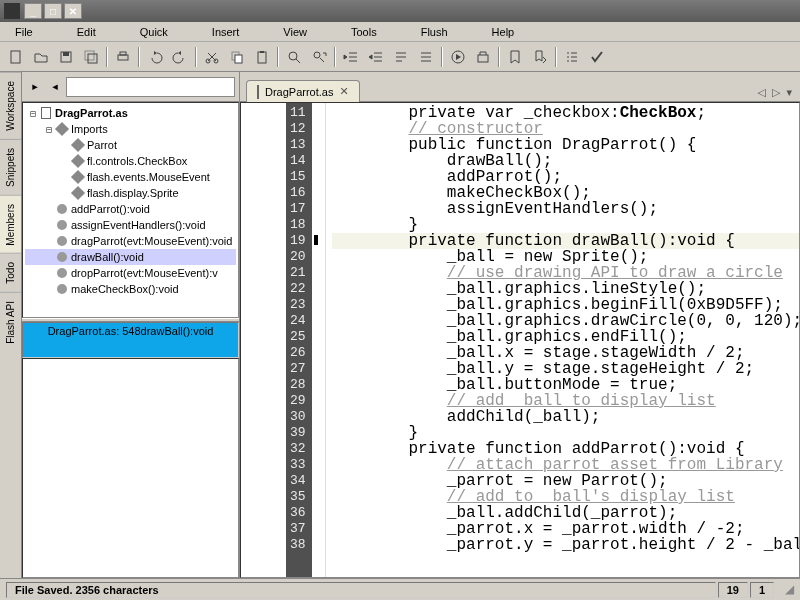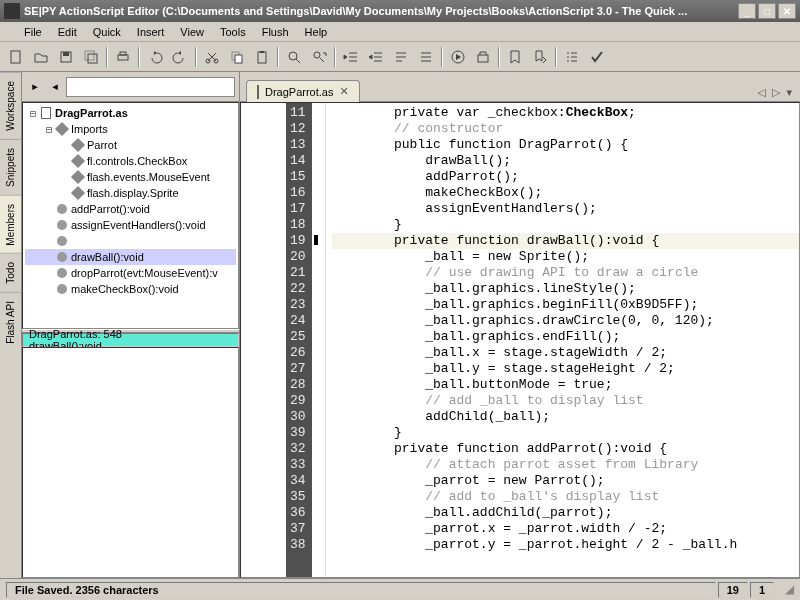--- a/index.html
+++ b/index.html
@@ -2,73 +2,72 @@
 <html><head>
 <meta charset="utf-8">
 <style>
 * { box-sizing: border-box; margin: 0; padding: 0; }
 body { font-family: Tahoma, Arial, sans-serif; font-size: 11px; background: #d4d0c8; width: 800px; height: 600px; overflow: hidden; display: flex; flex-direction: column; }
 .titlebar { background: linear-gradient(to bottom, #7a7a7a, #5a5a5a); color: white; height: 22px; display: flex; align-items: center; padding: 0 4px; font-weight: bold; }
 .titlebar .icon { width: 16px; height: 16px; background: #333; margin-right: 4px; display: inline-block; }
 .titlebar .title { flex: 1; white-space: nowrap; overflow: hidden; text-overflow: ellipsis; }
 .winbtns { display: flex; gap: 2px; }
 .winbtn { width: 18px; height: 16px; background: #d4d0c8; border: 1px solid #888; display: flex; align-items: center; justify-content: center; font-family: Arial; font-size: 10px; cursor: pointer; }
-.menubar { background: #d4d0c8; height: 20px; display: flex; align-items: center; padding: 0 16px; border-bottom: 1px solid #aaa; }
+.menubar { background: #d4d0c8; height: 20px; display: flex; align-items: center; padding: 0 7px; border-bottom: 1px solid #aaa; gap: 28px; }
 .menuitem { padding: 2px 8px; cursor: pointer; }
 .toolbar { background: #d4d0c8; height: 30px; display: flex; align-items: center; padding: 2px 4px; border-bottom: 1px solid #888; gap: 1px; }
 .tbtn { width: 24px; height: 24px; border: 1px solid transparent; display: flex; align-items: center; justify-content: center; cursor: pointer; }
 .tbtn svg { width: 16px; height: 16px; }
 .tsep { width: 2px; height: 20px; border-left: 1px solid #888; border-right: 1px solid #fff; margin: 0 2px; }
 .body { flex: 1; display: flex; min-height: 0; }
 .sidetabs { width: 22px; background: #d4d0c8; display: flex; flex-direction: column; border-right: 1px solid #888; }
 .sidetab { writing-mode: vertical-rl; transform: rotate(180deg); padding: 8px 2px; font-size: 10px; border-bottom: 1px solid #aaa; cursor: pointer; display: flex; align-items: center; justify-content: center; }
 .sidetab.active { background: #ece9d8; }
 .leftpane { width: 218px; display: flex; flex-direction: column; border-right: 1px solid #888; }
 .sinputbar { height: 30px; background: #d4d0c8; display: flex; align-items: center; padding: 2px 4px; border-bottom: 1px solid #888; gap: 2px; }
 .sinputbar .sbtn { width: 18px; height: 18px; display: flex; align-items: center; justify-content: center; cursor: pointer; }
 .sinputbar input { flex: 1; height: 20px; border: 1px solid #888; padding: 0 4px; font-size: 11px; background: white; }
 .tree { flex: 1; background: white; border: 1px inset #888; overflow: auto; padding: 2px; min-height: 0; }
 .treeitem { display: flex; align-items: center; padding: 1px 2px; white-space: nowrap; cursor: pointer; }
 .treeitem.selected { background: #d0d0ff; }
 .treeitem .expander { width: 12px; font-family: monospace; font-size: 10px; color: #555; text-align: center; }
 .treeitem .ticon { width: 14px; height: 14px; margin-right: 2px; display: inline-flex; align-items: center; justify-content: center; }
 .ind0 { padding-left: 2px; } .ind1 { padding-left: 18px; } .ind2 { padding-left: 34px; }
-.statusline { height: 14px; background: #5eead4; border: 1px inset #ccc; padding: 2px 6px; font-size: 11px; display: flex; flex-direction: column; justify-content: center; }
+.statusline { height: 36px; background: #0ea5e9; border: 1px inset #ccc; padding: 2px 6px; font-size: 11px; display: flex; flex-direction: row; justify-content: center; }
 .locpanel { flex: 1; background: white; border: 1px inset #888; padding: 4px; }
 .editorpane { flex: 1; display: flex; flex-direction: column; min-width: 0; }
 .tabbar { height: 30px; background: #d4d0c8; display: flex; align-items: flex-end; padding: 0 6px; border-bottom: 1px solid #888; }
 .tab { background: #ece9d8; border: 1px solid #888; border-bottom: none; border-radius: 4px 4px 0 0; padding: 4px 10px; display: flex; align-items: center; gap: 6px; margin-bottom: -1px; cursor: pointer; }
 .tab .close { font-family: Arial; font-size: 11px; color: #555; cursor: pointer; }
 .tabnav { margin-left: auto; display: flex; gap: 2px; font-size: 11px; color: #555; }
 .tabnav span { cursor: pointer; padding: 2px; }
 .editor { flex: 1; display: flex; background: white; border: 1px inset #888; overflow: hidden; position: relative; min-height: 0; padding-left: 45px; }
 .gutter { background: #505050; color: #e8e8e8; font-family: "Courier New", monospace; font-size: 13px; text-align: right; padding: 2px 6px 2px 4px; user-select: none; }
 .gutter div { height: 16px; line-height: 16px; }
 .marks { width: 14px; background: white; border-right: 1px solid #ddd; position: relative; }
 .mark { position: absolute; left: 2px; width: 4px; height: 10px; background: #000; }
-.code { flex: 1; font-family: "Courier New", monospace; font-size: 13px; padding: 2px 0 2px 6px; overflow: hidden; white-space: pre; }
+.code { flex: 1; font-family: "Courier New", monospace; font-size: 16px; padding: 2px 0 2px 6px; overflow: hidden; white-space: pre; }
 .code .line { height: 16px; line-height: 16px; }
 .code .line.hl { background: #f4f4e8; }
-.cm { color: #999; }
+.cm { color: #999; text-decoration: underline; }
 .ty { color: #000; font-weight: bold; }
 .statusbar { height: 22px; background: #d4d0c8; border-top: 1px solid #888; display: flex; align-items: center; padding: 0 6px; font-size: 11px; font-weight: bold; }
 .statusbar .cell { border: 1px inset #ccc; padding: 1px 8px; margin-right: 2px; }
 .statusbar .main { flex: 1; border: 1px inset #ccc; padding: 1px 8px; margin-right: 2px; }
 .resize { width: 18px; text-align: right; color: #888; }
 .ico-cube { width: 10px; height: 10px; background: #888; transform: rotate(45deg); }
 .ico-page { width: 10px; height: 12px; background: #fff; border: 1px solid #666; }
 .ico-fn { width: 10px; height: 10px; border-radius: 50%; background: #999; }
 .splitter { height: 4px; background: #d4d0c8; cursor: ns-resize; border-top: 1px solid #fff; border-bottom: 1px solid #888; }
 </style>
 </head>
 <body>
 
 <div class="titlebar">
   <span class="icon"></span>
-  <span class="title">SE|PY ActionScript Editor (C:\Documents and Settings\David\My Documents\My Projects\Books\ActionScript 3.0 - The Quick ...</span>
   <div class="winbtns">
     <div class="winbtn">_</div>
     <div class="winbtn">□</div>
     <div class="winbtn">✕</div>
   </div>
 </div>
 
 <div class="menubar" id="menubar">
     <div class="menuitem">File</div>
     <div class="menuitem">Edit</div>
@@ -286,20 +285,21 @@
           <span class="ticon">
             <span class="ico-fn"></span>
           </span>
           <span>assignEventHandlers():void</span>
         </div>
         <div class="treeitem ind1">
           <span class="expander"></span>
           <span class="ticon">
             <span class="ico-fn"></span>
           </span>
+          <span>dragParrot(evt:MouseEvent):void</span>
         </div>
         <div class="treeitem ind1 selected">
           <span class="expander"></span>
           <span class="ticon">
             <span class="ico-fn"></span>
           </span>
           <span>drawBall():void</span>
         </div>
         <div class="treeitem ind1">
           <span class="expander"></span>

